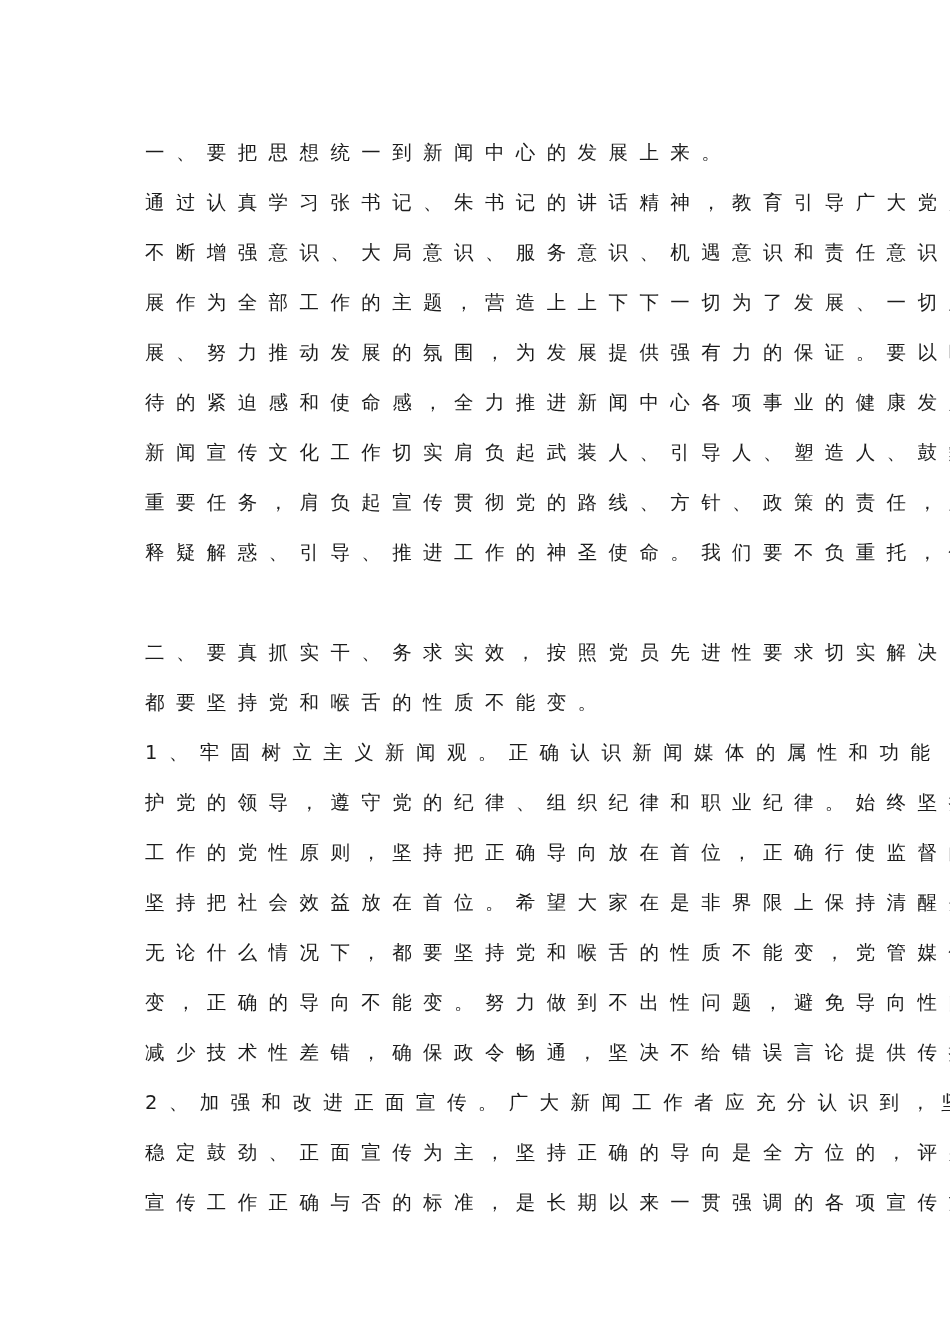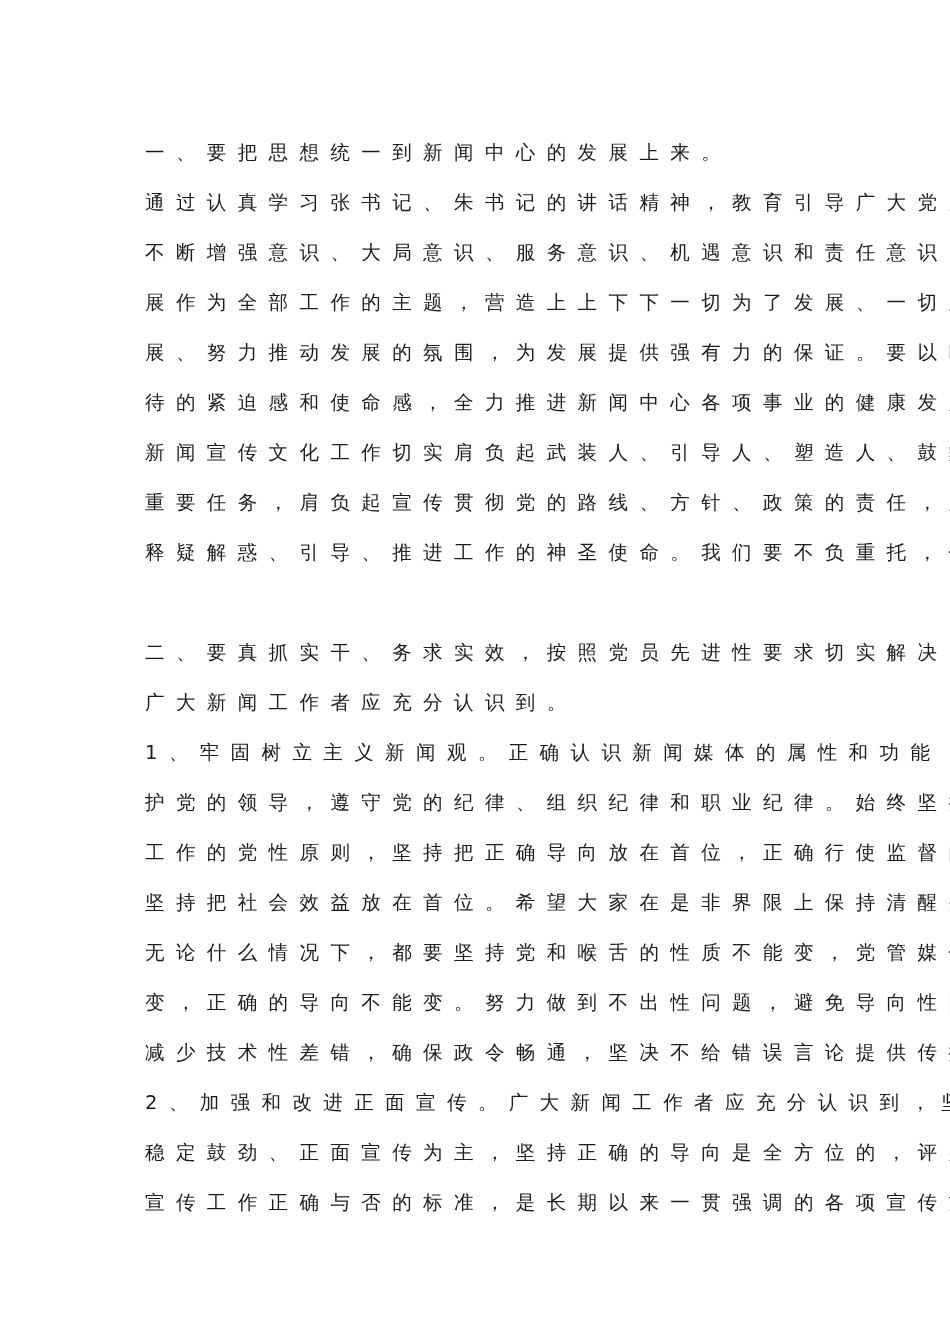--- a/index.html
+++ b/index.html
@@ -41,21 +41,21 @@
   <div class="line" style="top:137px">一、要把思想统一到新闻中心的发展上来。</div>
   <div class="line" style="top:187px">通过认真学习张书记、朱书记的讲话精神，教育引导广大党员干部</div>
   <div class="line" style="top:237px">不断增强意识、大局意识、服务意识、机遇意识和责任意识，把发</div>
   <div class="line" style="top:287px">展作为全部工作的主题，营造上上下下一切为了发展、一切服务发</div>
   <div class="line" style="top:337px">展、努力推动发展的氛围，为发展提供强有力的保证。要以时不我</div>
   <div class="line" style="top:387px">待的紧迫感和使命感，全力推进新闻中心各项事业的健康发展，使</div>
   <div class="line" style="top:437px">新闻宣传文化工作切实肩负起武装人、引导人、塑造人、鼓舞人的</div>
   <div class="line" style="top:487px">重要任务，肩负起宣传贯彻党的路线、方针、政策的责任，肩负起</div>
   <div class="line" style="top:537px">释疑解惑、引导、推进工作的神圣使命。我们要不负重托，保证企</div>
   <div class="line" style="top:637px">二、要真抓实干、务求实效，按照党员先进性要求切实解决当前新</div>
-  <div class="line" style="top:687px">广大新闻工作者应充分认识到。</div>
+  <div class="line" style="top:687px">都要坚持党和喉舌的性质不能变。</div>
   <div class="line" style="top:737px">1、牢固树立主义新闻观。正确认识新闻媒体的属性和功能，自觉维</div>
   <div class="line" style="top:787px">护党的领导，遵守党的纪律、组织纪律和职业纪律。始终坚持新闻</div>
   <div class="line" style="top:837px">工作的党性原则，坚持把正确导向放在首位，正确行使监督的权利，</div>
   <div class="line" style="top:887px">坚持把社会效益放在首位。希望大家在是非界限上保持清醒头脑，</div>
   <div class="line" style="top:937px">无论什么情况下，都要坚持党和喉舌的性质不能变，党管媒体不能</div>
   <div class="line" style="top:987px">变，正确的导向不能变。努力做到不出性问题，避免导向性问题，</div>
   <div class="line" style="top:1037px">减少技术性差错，确保政令畅通，坚决不给错误言论提供传播渠道。</div>
   <div class="line" style="top:1087px">2、加强和改进正面宣传。广大新闻工作者应充分认识到，坚持团结</div>
   <div class="line" style="top:1137px">稳定鼓劲、正面宣传为主，坚持正确的导向是全方位的，评判新闻</div>
   <div class="line" style="top:1187px">宣传工作正确与否的标准，是长期以来一贯强调的各项宣传方针，</div>

